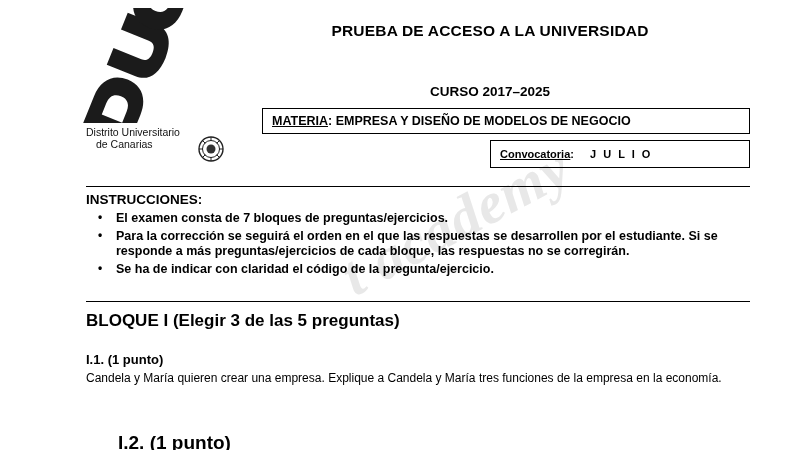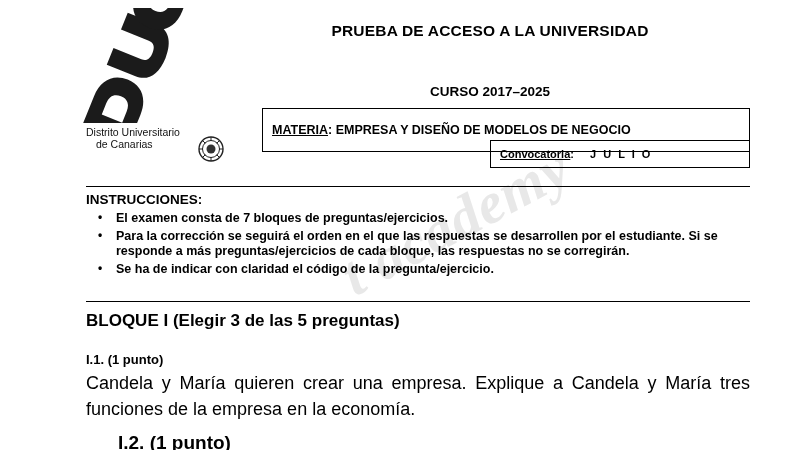--- a/index.html
+++ b/index.html
@@ -109,21 +109,21 @@
     text-align: center;
     font-size: 13.5px;
     font-weight: bold;
   }
 
   .box-materia {
     position: absolute;
     left: 262px;
     top: 108px;
     width: 488px;
-    height: 44px;
+    height: 26px;
     border: 1px solid #000;
     box-sizing: border-box;
     display: flex;
     align-items: center;
     padding-left: 9px;
     font-size: 12.5px;
     font-weight: bold;
   }
   .box-materia .lbl {
     text-decoration: underline;
@@ -215,22 +215,22 @@
     top: 352px;
     font-size: 13px;
     font-weight: bold;
     z-index: 2;
   }
   .q1-body {
     position: absolute;
     left: 86px;
     top: 370px;
     width: 664px;
-    font-size: 18px;
-    line-height: 26px;
+    font-size: 12px;
+    line-height: 17px;
     text-align: justify;
     z-index: 2;
   }
   .q2-head {
     position: absolute;
     left: 86px;
     top: 432px;
     font-size: 19px;
     font-weight: bold;
     z-index: 2;

